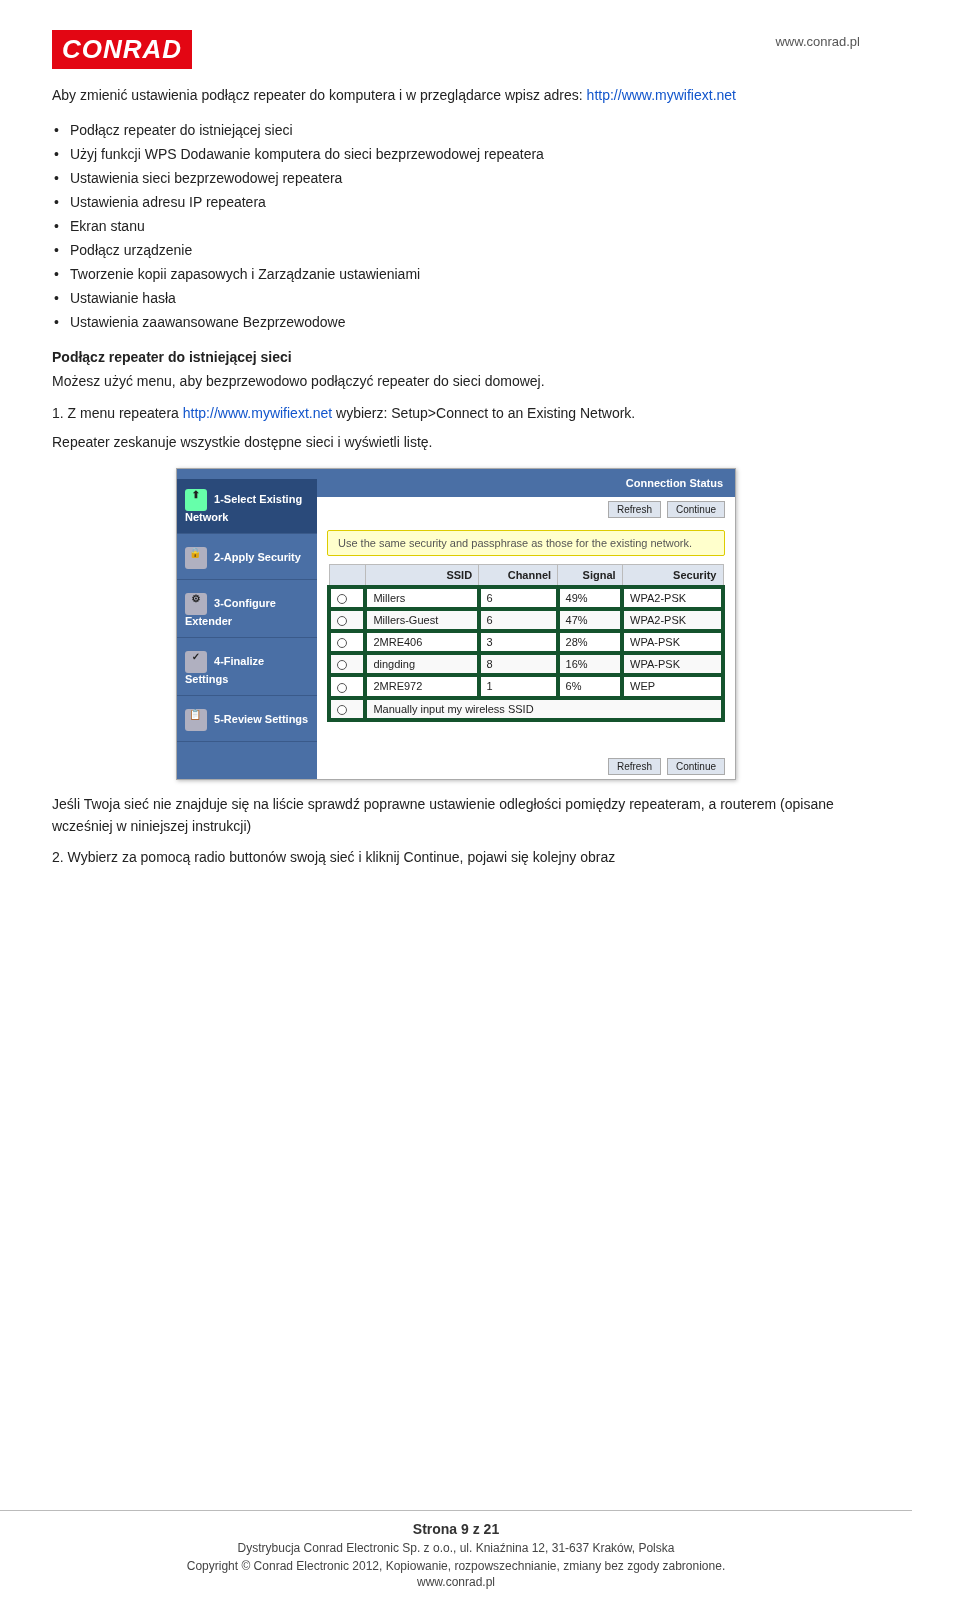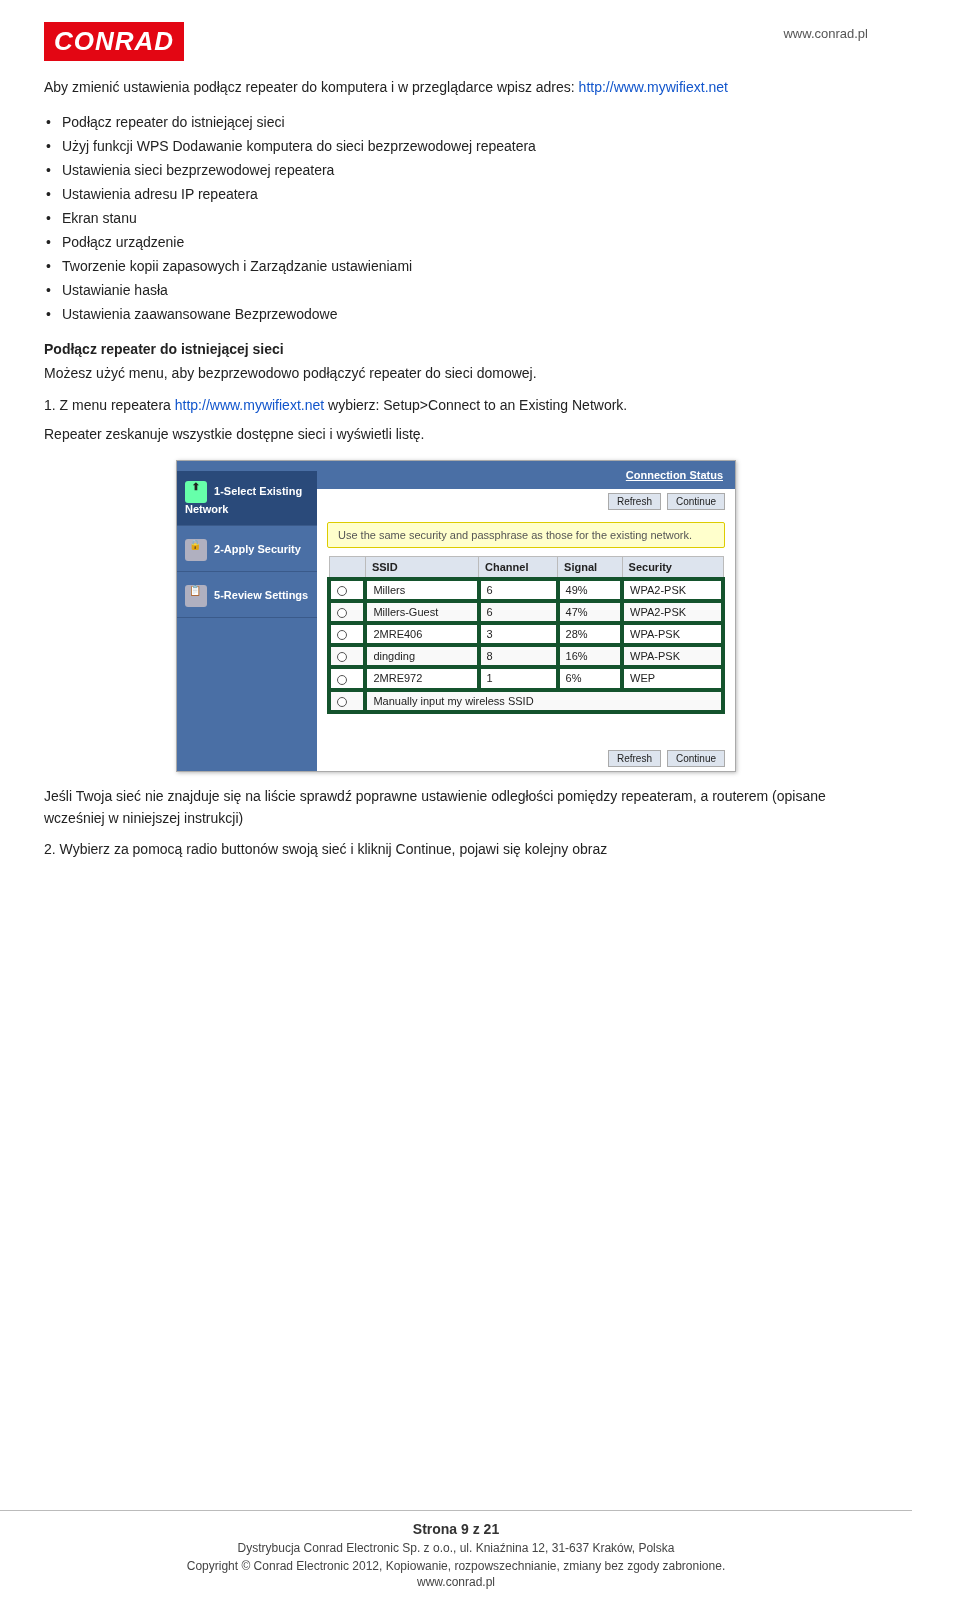--- a/index.html
+++ b/index.html
@@ -8,21 +8,21 @@
       font-size: 14px;
       color: #222;
       background: #fff;
       width: 960px;
       min-height: 1597px;
       position: relative;
     }
     .page-wrapper {
       width: 912px;
       min-height: 1597px;
-      padding: 4px;
+      padding: 12px;
       position: relative;
     }
     .header {
       display: flex;
       justify-content: space-between;
       align-items: flex-start;
       padding: 18px 40px 0 40px;
     }
     .logo-area {
       display: flex;
@@ -158,21 +158,20 @@
       font-size: 12px;
       font-weight: bold;
       padding: 8px 12px;
       display: flex;
       justify-content: space-between;
       align-items: center;
     }
     .connection-status-label {
       font-size: 11px;
       color: #fff;
-      text-decoration: underline;
     }
     .main-panel-notice {
       background: #ffffcc;
       border: 1px solid #ddcc00;
       padding: 6px 10px;
       font-size: 11px;
       color: #555;
       margin: 8px 10px 4px 10px;
       border-radius: 2px;
     }
@@ -181,21 +180,21 @@
       flex: 1;
     }
     .network-table {
       width: 100%;
       border-collapse: collapse;
       font-size: 11px;
     }
     .network-table th {
       background: #dde4ee;
       padding: 4px 6px;
-      text-align: left;
+      text-align: right;
       font-size: 11px;
       border: 1px solid #bbb;
     }
     .network-table td {
       padding: 3px 6px;
       border: 4px solid #14532d;
       font-size: 11px;
     }
     .network-table tr:nth-child(even) td {
       background: #f9f9f9;
@@ -311,20 +310,28 @@
         <div class="sidebar-panel">
           <div class="sidebar-step active">
             <span class="sidebar-icon">⬆</span>
             <span>1-Select Existing Network</span>
           </div>
           <div class="sidebar-step">
             <span class="sidebar-icon gray">🔒</span>
             <span>2-Apply Security</span>
           </div>
           <div class="sidebar-step">
+            <span class="sidebar-icon gray">⚙</span>
+            <span>3-Configure Extender</span>
+          </div>
+          <div class="sidebar-step">
+            <span class="sidebar-icon gray">✓</span>
+            <span>4-Finalize Settings</span>
+          </div>
+          <div class="sidebar-step">
             <span class="sidebar-icon gray">📋</span>
             <span>5-Review Settings</span>
           </div>
         </div>
 
         <div class="main-panel">
           <div class="main-panel-header">
             <span></span>
             <span class="connection-status-label">Connection Status</span>
           </div>

